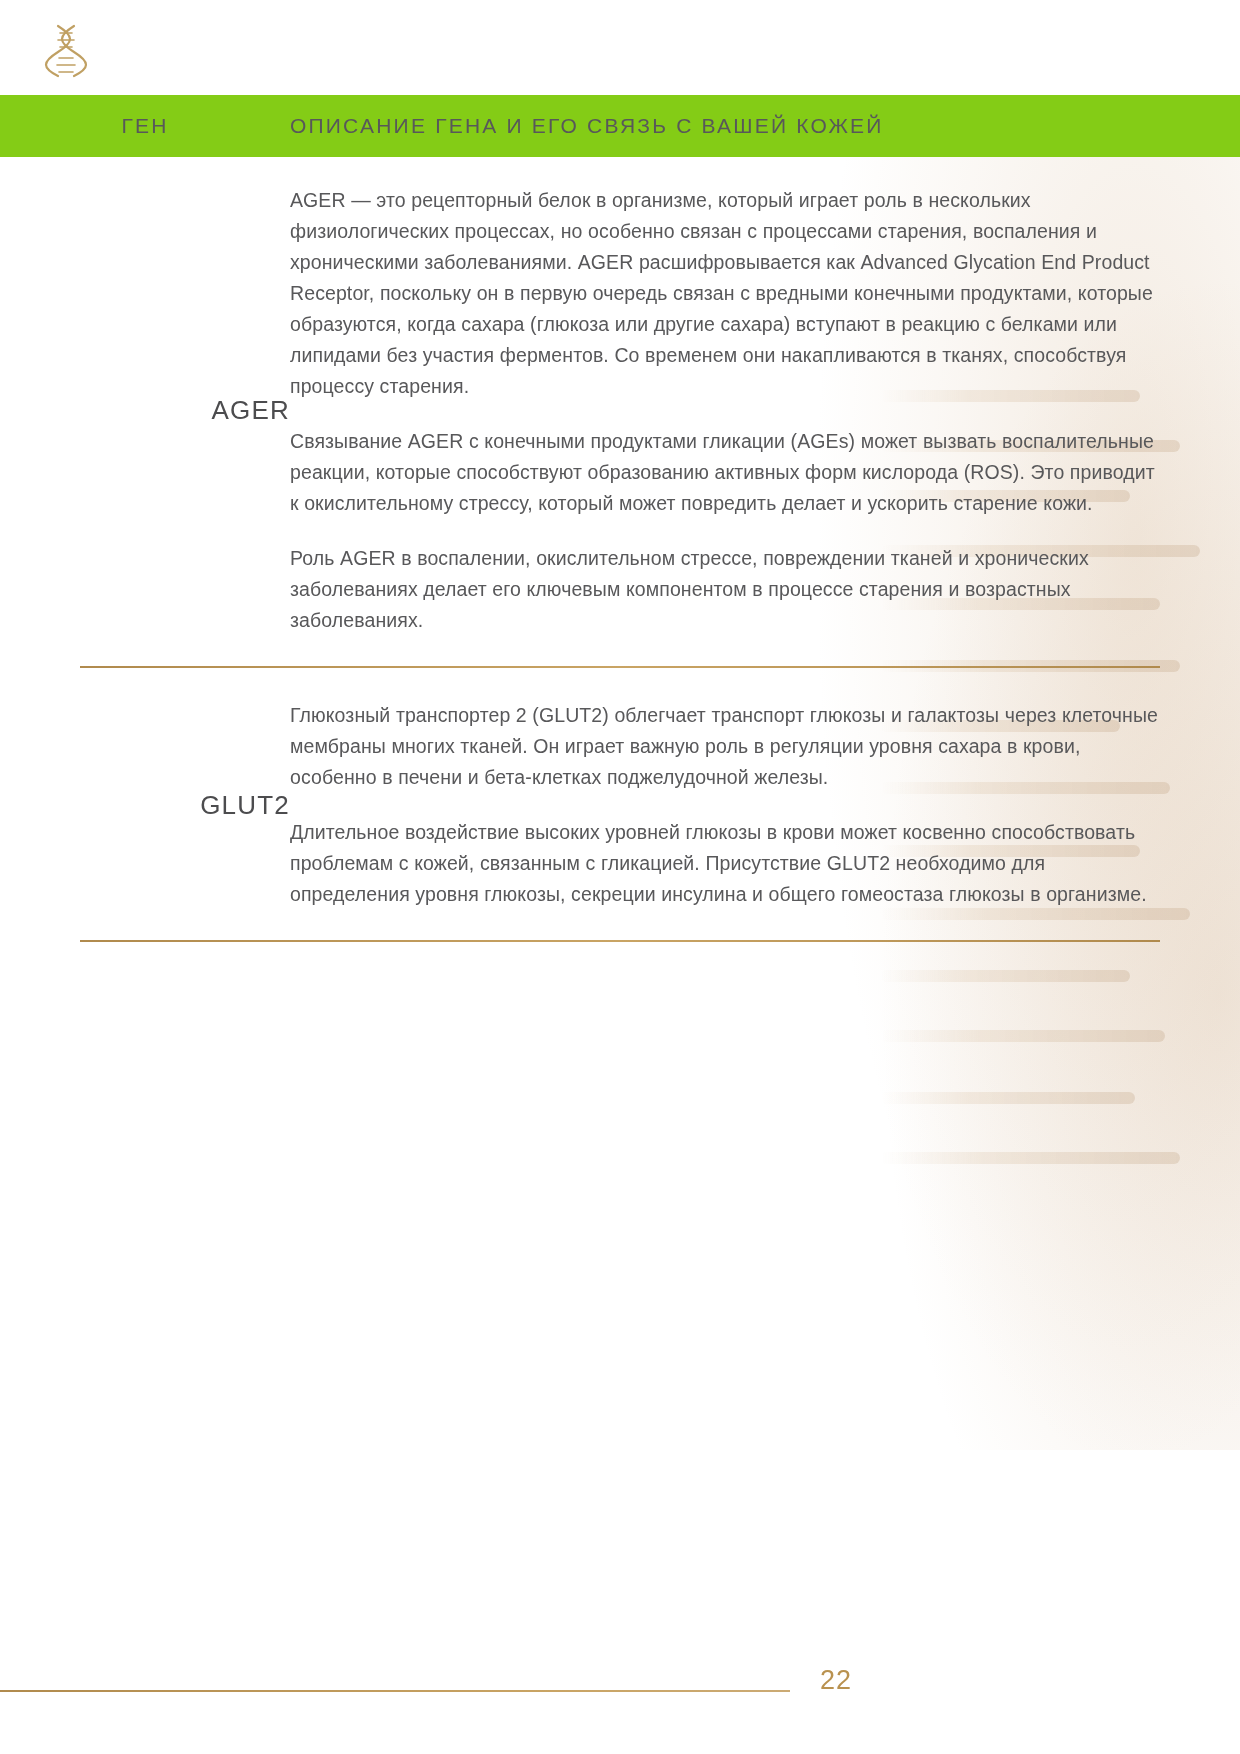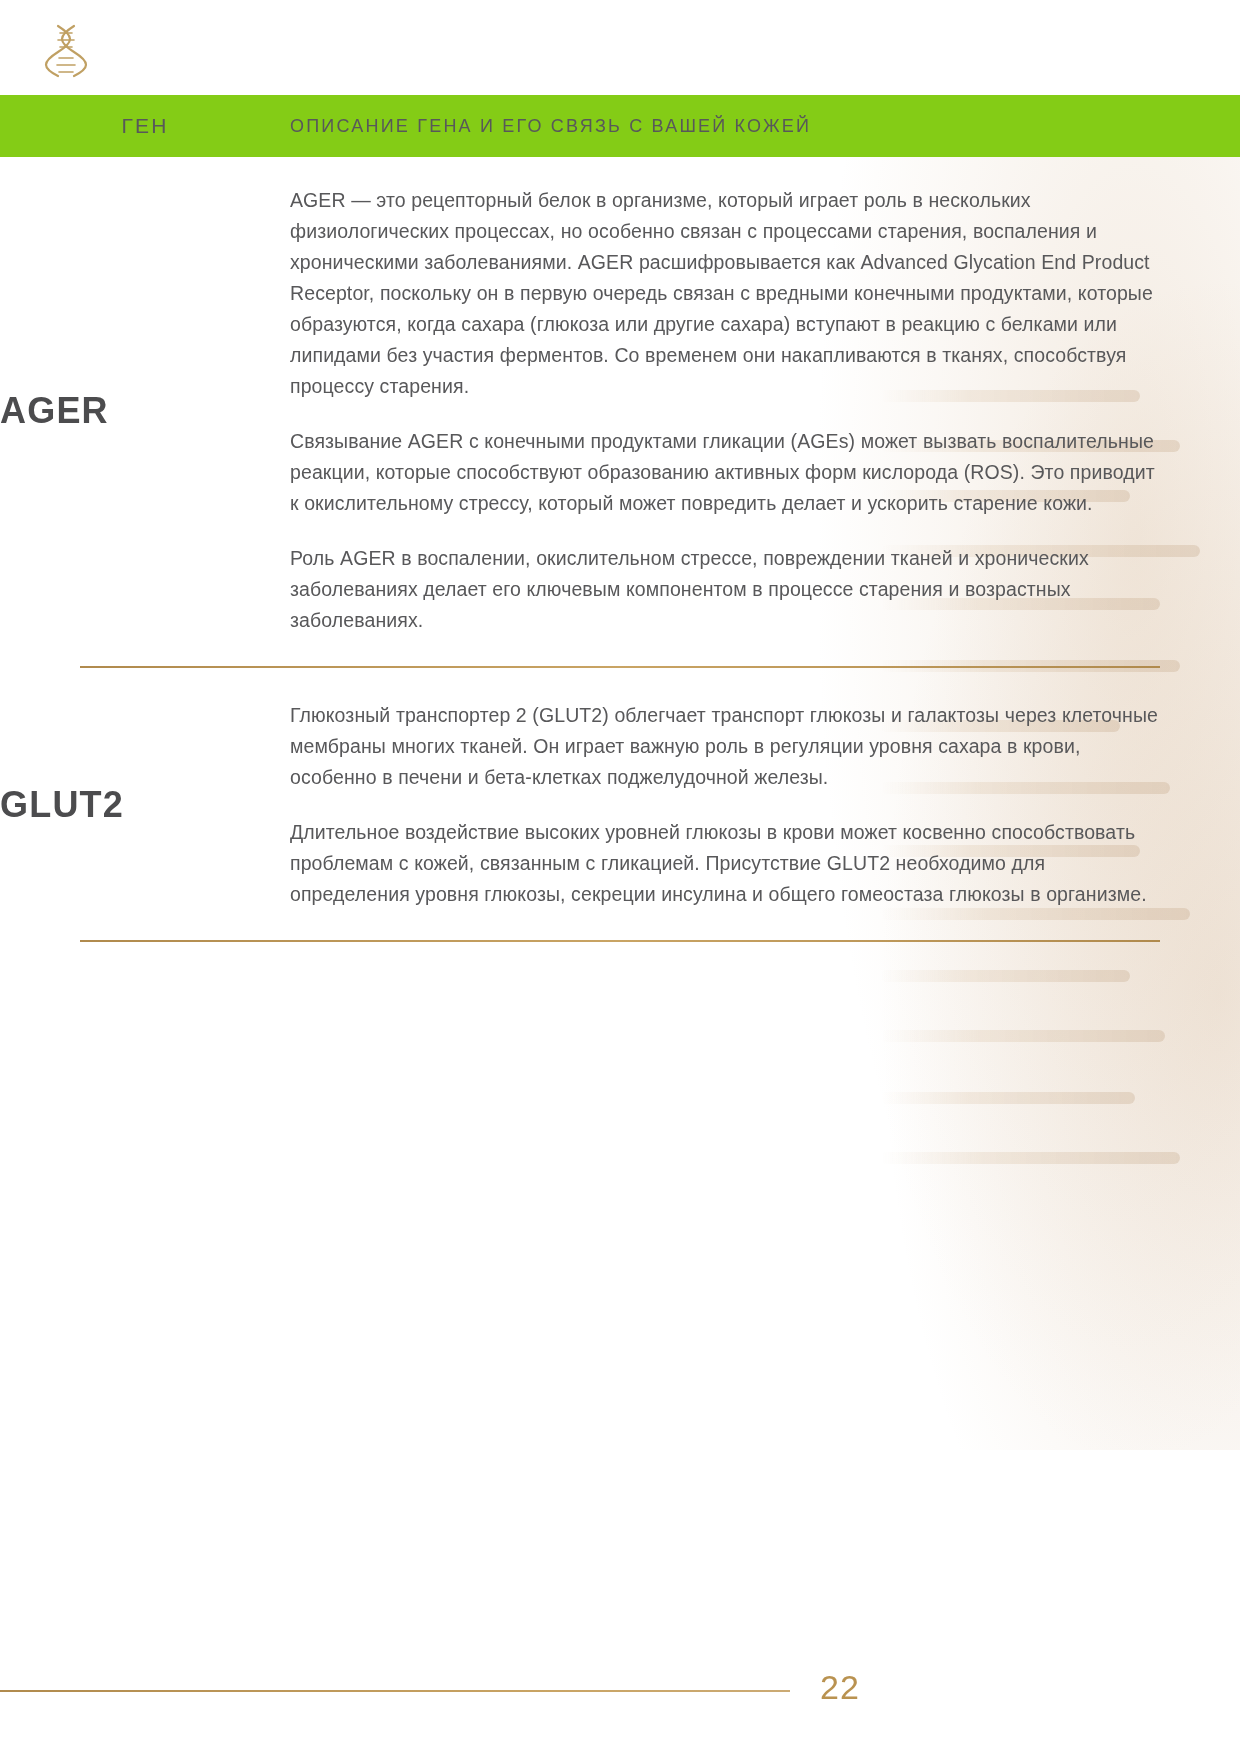--- a/index.html
+++ b/index.html
@@ -83,21 +83,21 @@
     letter-spacing: 2.2px;
     color: #58585a;
     font-weight: 300;
   }
   .th-desc {
     position: absolute;
     left: 290px;
     top: 0;
     height: 62px;
     line-height: 62px;
-    font-size: 18px;
+    font-size: 21px;
     letter-spacing: 2.2px;
     color: #58585a;
     font-weight: 300;
   }
 
   
   .table-body {
     position: absolute;
     left: 0;
     top: 157px;
@@ -105,25 +105,25 @@
   }
   .row {
     position: relative;
     display: flex;
     align-items: center;
     padding: 28px 0 26px 0;
   }
   .row .gene {
     width: 290px;
     flex: 0 0 290px;
-    text-align: left;
-    font-size: 36px;
+    text-align: right;
+    font-size: 26px;
     letter-spacing: 1.2px;
     color: #4c4c4e;
-    font-weight: 700;
+    font-weight: 400;
   }
   .row .desc {
     flex: 1 1 auto;
     padding-right: 72px;
   }
   .para {
     font-size: 19.5px;
     line-height: 31px;
     color: #58585a;
     font-weight: 300;
@@ -151,22 +151,22 @@
     position: absolute;
     left: 0;
     bottom: 62px;
     width: 790px;
     height: 2px;
     background: linear-gradient(90deg, #b08a4d 0%, #c9a464 70%, #cbaa74 100%);
   }
   .page-num {
     position: absolute;
     left: 820px;
-    bottom: 47px;
-    font-size: 34px;
+    bottom: 58px;
+    font-size: 27px;
     color: #b99250;
     font-weight: 300;
     letter-spacing: 1px;
   }
 </style>
 </head>
 <body>
 
 <div class="bg-photo"></div>
 <div class="bg-rings">

